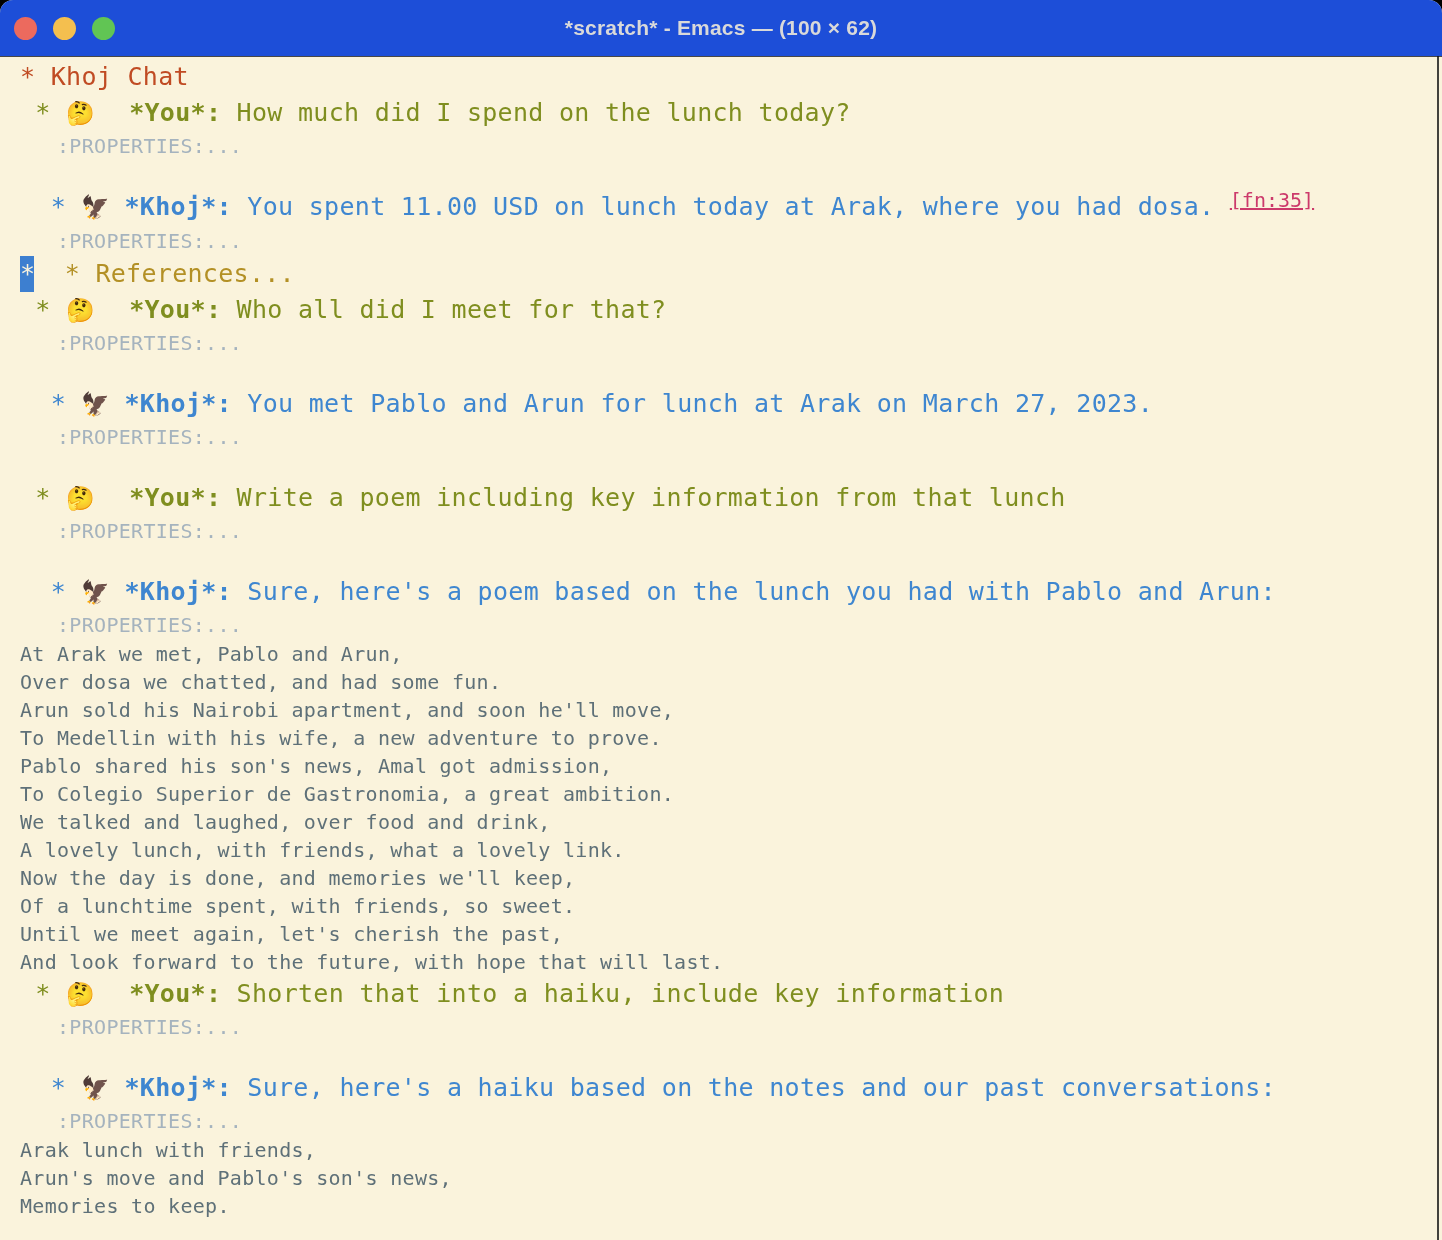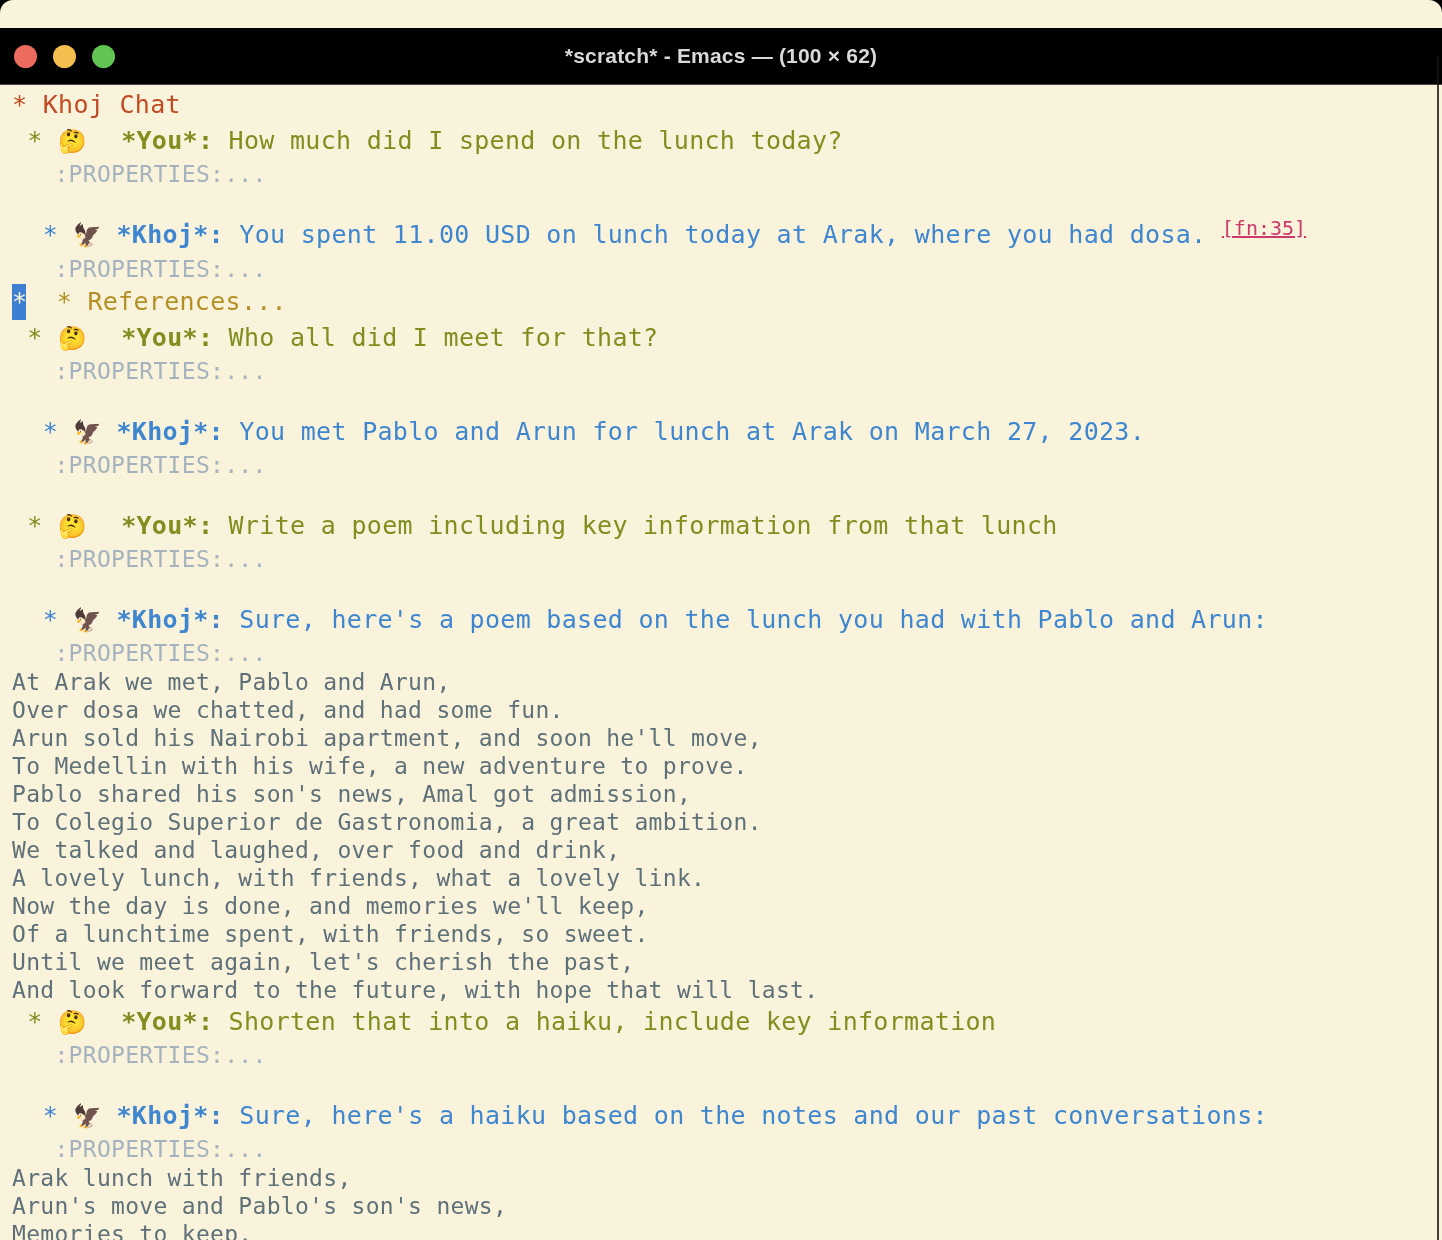--- a/index.html
+++ b/index.html
@@ -6,40 +6,39 @@
   .window{
     position:relative;
     width:1442px;height:1240px;
     background:#FAF3DC;
     border-radius:13px 13px 0 0;
     overflow:hidden;
     font-family:"DejaVu Sans Mono","Liberation Mono",monospace;
   }
   .titlebar{
     height:56px;
-    background:#000000;
+    background:#1d4ed8;
     border-bottom:1px solid #474747;
     display:flex;align-items:center;
     position:relative;
-    margin-top:28px;
   }
   .traffic{position:absolute;left:14px;top:0;height:56px;display:flex;align-items:center;gap:16px;}
   .light{width:23px;height:23px;border-radius:50%;border:none;padding:0;cursor:default;}
   .title{
     width:100%;text-align:center;
     font-family:"Liberation Sans","DejaVu Sans",sans-serif;
     font-weight:bold;font-size:21px;color:#D9D9D9;
     letter-spacing:0.2px;
   }
   .buffer{
-    padding:2px 0 0 12px;
+    padding:2px 0 0 20px;
     white-space:pre;
     letter-spacing:0.3px;
   }
-  .line{font-size:23px;line-height:28px;}
+  .line{font-size:20px;line-height:28px;}
   .line-h1,.line-you,.line-khoj,.line-refs{font-size:25px;line-height:36px;}
   .line-props{line-height:30px;}
   .line-blank{line-height:28px;}
   .h1-star,.h1-text{color:#C04B23;}
   .you-star,.you-speaker,.you-text{color:#7F8E1F;}
   .you-speaker{font-weight:bold;margin-left:20px;}
   .khoj-star,.khoj-speaker,.khoj-text{color:#3E86D0;}
   .khoj-speaker{font-weight:bold;}
   .props-text{color:#A5B3BE;}
   .refs-star,.refs-text{color:#B39025;}

